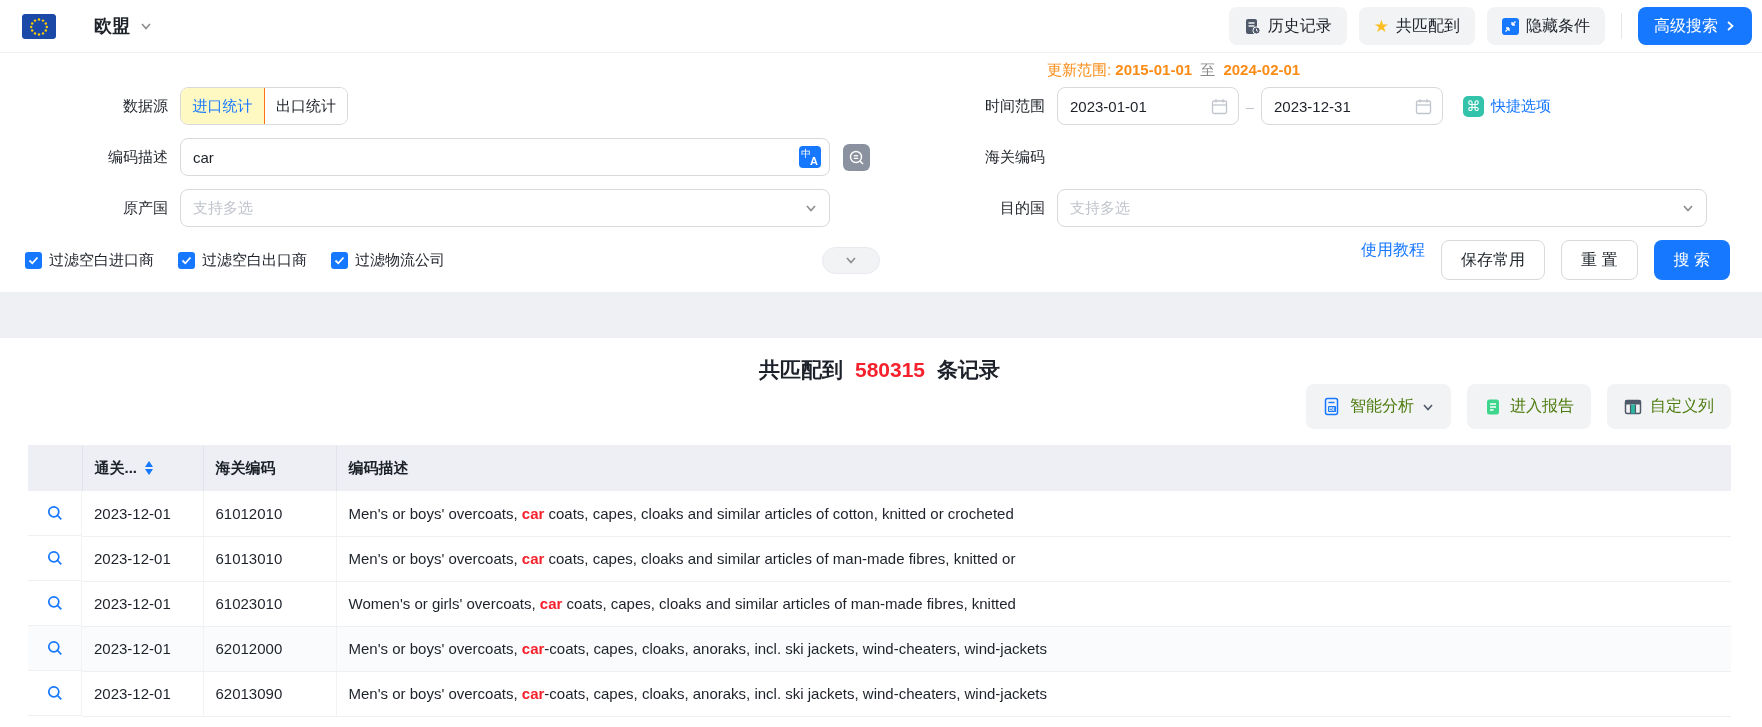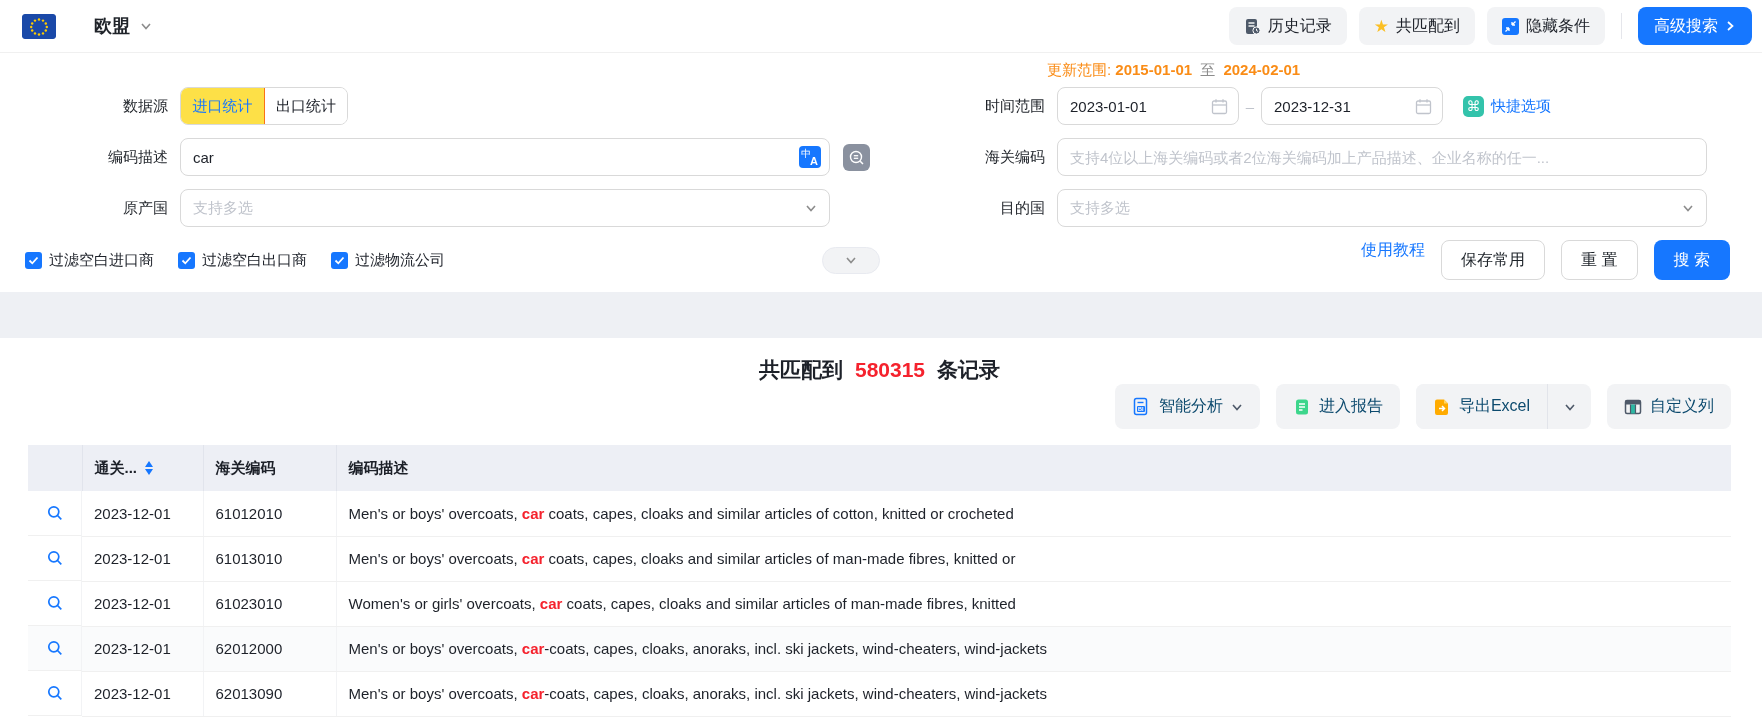--- a/index.html
+++ b/index.html
@@ -31,21 +31,21 @@
   .form-row { display:flex; align-items:center; margin-bottom:13px; }
   .lbl { font-size:15px; color:#1f2329; text-align:right; flex:none; }
   .lbl-left { width:168px; margin-right:12px; }
   .lbl-right { width:165px; margin-right:12px; }
   .left-zone { display:flex; align-items:center; width:880px; flex:none; }
   .right-zone { display:flex; align-items:center; }
 
   .tabs { display:flex; border:1px solid #d9d9d9; border-radius:8px; overflow:hidden; height:38px; }
   .tab { width:83px; display:flex; align-items:center; justify-content:center;
     font-size:15px; background:#fff; cursor:pointer; }
-  .tab.active { background:#fde047; color:#1677ff; }
+  .tab.active { background:#fef9c3; color:#1677ff; }
   .tab + .tab { border-left:1px solid #f97316; }
 
   .inp-wrap { position:relative; width:650px; height:38px; }
   .inp { width:100%; height:38px; border:1px solid #d9d9d9; border-radius:8px;
     padding:0 40px 0 12px; font-size:15px; color:#1d2129; outline:none;
     font-family:"Liberation Sans","DejaVu Sans",sans-serif; }
   .inp::placeholder { color:#c0c4cc; }
   .inp.no-icon { padding-right:12px; }
   .translate-ic { position:absolute; right:9px; top:8px; width:22px; height:22px;
     background:#1677ff; border-radius:4px; color:#fff; cursor:pointer; }
@@ -88,21 +88,21 @@
 
   .gray-band { height:46px; background:#eef0f4; }
 
   
   .results { padding:18px 31px 0 28px; }
   .summary-row { display:flex; align-items:center;flex-direction:column; }
   .summary { font-size:21px; font-weight:700; color:#1d2129; }
   .summary .count { color:#f5222d; margin:0 6px; }
   .res-toolbar { margin-left:auto; display:flex; align-items:center; gap:16px; }
   .res-btn { display:flex; align-items:center; gap:8px; height:45px; padding:0 17px;
-    background:#f2f3f5; border:none; border-radius:8px; font-size:16px; color:#0c4a6e; cursor:pointer; }
+    background:#f2f3f5; border:none; border-radius:8px; font-size:16px; color:#4d7c0f; cursor:pointer; }
   .split { display:flex; align-items:stretch; background:#f2f3f5; border-radius:8px; overflow:hidden; }
   .split .res-btn { border-radius:0; }
   .split .caret-part { width:44px; display:flex; align-items:center; justify-content:center;
     border-left:1px solid #e2e4ea; cursor:pointer; }
 
   table.grid { width:100%; border-collapse:collapse; margin-top:16px; table-layout:fixed; }
   .grid th { background:#edeff5; height:46px; font-size:15px; font-weight:700; text-align:left;
     padding:0 12px; border-right:1px solid #e1e4ec; }
   .grid th:last-child { border-right:none; }
   .grid td { height:45px; font-size:15px; padding:0 12px; border-bottom:1px solid #f0f0f0;
@@ -241,21 +241,20 @@
         <svg width="17" height="17" viewBox="0 0 17 17">
           <circle cx="8" cy="8" r="5.5" fill="none" stroke="#fff" stroke-width="1.4"></circle>
           <line x1="5.8" y1="6.7" x2="10.2" y2="6.7" stroke="#fff" stroke-width="1.3"></line>
           <line x1="5.8" y1="9.3" x2="10.2" y2="9.3" stroke="#fff" stroke-width="1.3"></line>
           <line x1="12.2" y1="12.2" x2="15" y2="15" stroke="#fff" stroke-width="1.5"></line>
         </svg>
       </button>
     </div>
     <div class="right-zone">
       <span class="lbl lbl-right">海关编码</span>
-      <input class="inp no-icon" style="width: 650px;" placeholder="支持4位以上海关编码或者2位海关编码加上产品描述、企业名称的任一...">
     </div>
   </div>
 
   <div class="form-row">
     <div class="left-zone">
       <span class="lbl lbl-left">原产国</span>
       <div class="select">
         <span class="ph">支持多选</span>
         <svg class="chev" viewBox="0 0 12 12">
           <polyline points="2,4 6,8.5 10,4" fill="none" stroke="#8c8c8c" stroke-width="1.6"></polyline>
@@ -342,35 +341,20 @@
       <button class="res-btn">
         <svg width="18" height="18" viewBox="0 0 18 18">
           <rect x="3" y="1.5" width="12" height="15" rx="2.5" fill="#3dd68c"></rect>
           <line x1="6" y1="6" x2="12" y2="6" stroke="#fff" stroke-width="1.5"></line>
           <line x1="6" y1="9" x2="12" y2="9" stroke="#fff" stroke-width="1.5"></line>
           <line x1="6" y1="12" x2="9.5" y2="12" stroke="#fff" stroke-width="1.5"></line>
         </svg>
         <span>进入报告</span>
       </button>
 
-      <div class="split">
-        <button class="res-btn">
-          <svg width="18" height="18" viewBox="0 0 18 18">
-            <path d="M4 1.5 h7 l4 4 v9.5 a2 2 0 0 1 -2 2 h-9 a2 2 0 0 1 -2 -2 v-11.5 a2 2 0 0 1 2 -2 z" fill="#ffab00"></path>
-            <path d="M11 1.5 v4 h4 z" fill="#ffd666"></path>
-            <path d="M6 10.5 h5 M9 8 l2.5 2.5 L9 13" fill="none" stroke="#fff" stroke-width="1.5"></path>
-          </svg>
-          <span>导出Excel</span>
-        </button>
-        <div class="caret-part">
-          <svg class="chev" viewBox="0 0 12 12">
-            <polyline points="2,4 6,8.5 10,4" fill="none" stroke="#4e5969" stroke-width="1.6"></polyline>
-          </svg>
-        </div>
-      </div>
 
       <button class="res-btn">
         <svg width="18" height="18" viewBox="0 0 18 18">
           <rect x="1.5" y="2.5" width="15" height="13" rx="1.5" fill="none" stroke="#4e5969" stroke-width="1.5"></rect>
           <rect x="1.5" y="2.5" width="15" height="4" fill="#4e5969"></rect>
           <rect x="6.5" y="6.5" width="5" height="9" fill="#2db7a3"></rect>
           <line x1="6.5" y1="6.5" x2="6.5" y2="15.5" stroke="#4e5969" stroke-width="1.2"></line>
           <line x1="11.5" y1="6.5" x2="11.5" y2="15.5" stroke="#4e5969" stroke-width="1.2"></line>
         </svg>
         <span>自定义列</span>

